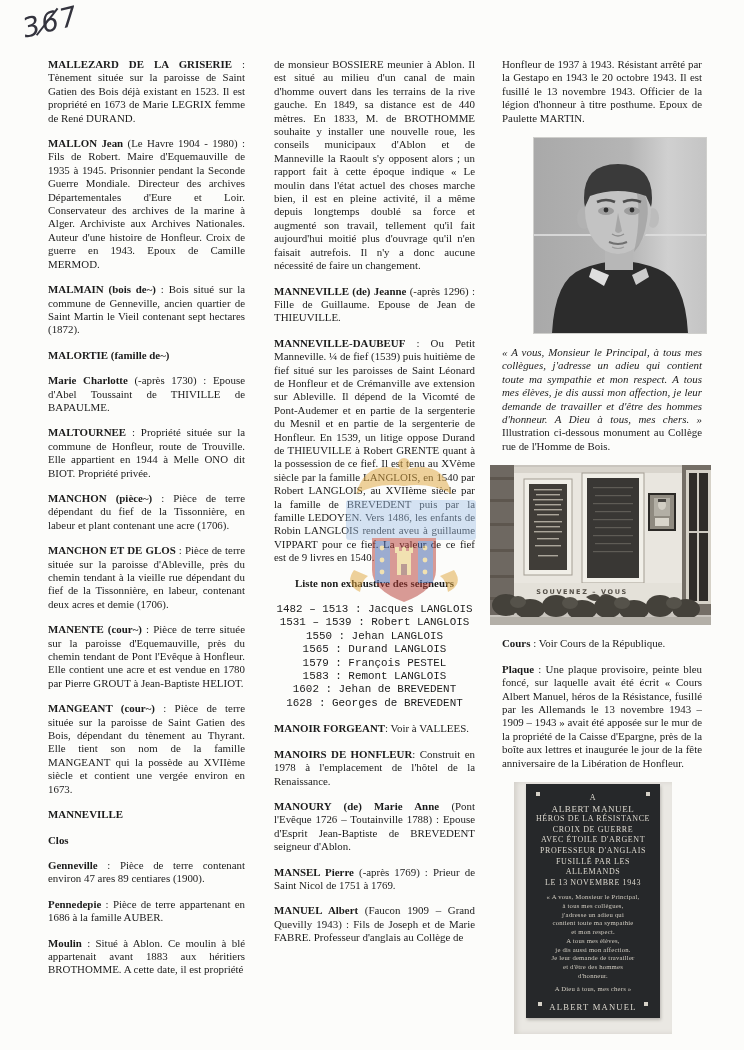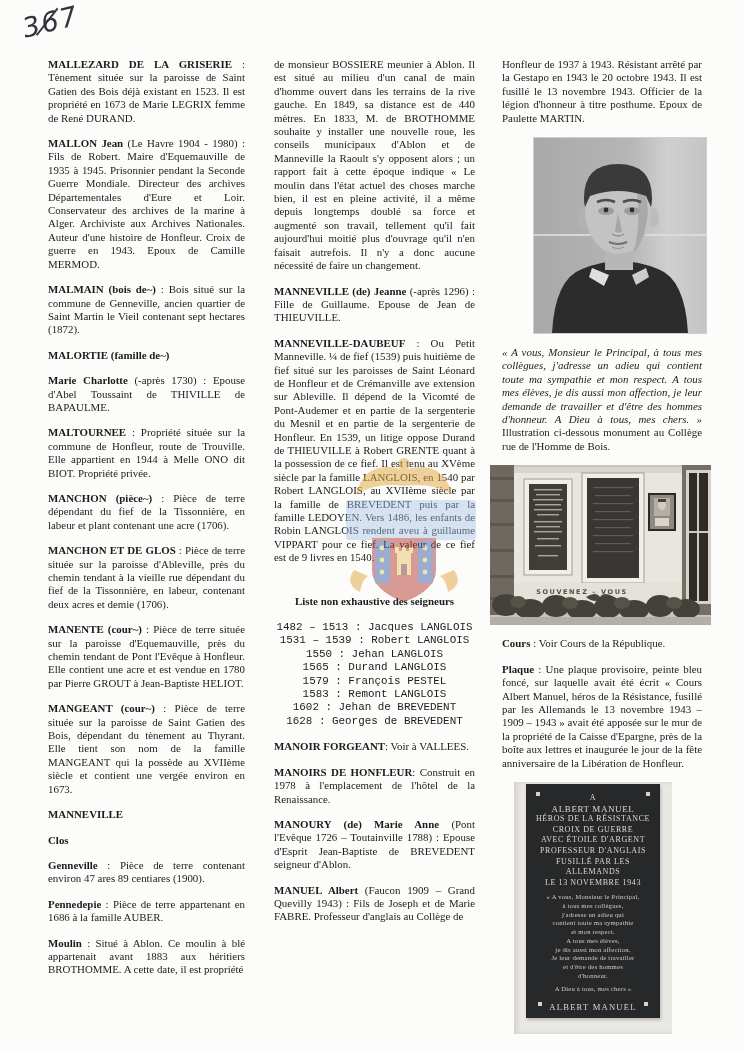--- a/index.html
+++ b/index.html
@@ -9,21 +9,21 @@
            font-style:italic;font-size:27px;color:#34343e;transform:rotate(-14deg);letter-spacing:2px;}
   .pagenum .slash{position:absolute;left:8px;top:14px;width:34px;height:1.6px;background:#34343e;
            transform:rotate(-38deg);}
   .col{position:absolute;top:46px;font-size:10.9px;line-height:13.4px;text-align:justify;}
   #col-left{left:36px;width:221px;}
   #col-mid{left:262px;width:225px;}
   #col-right{left:490px;width:224px;}
   .entry{margin:0 0 12px 0;}
   .para{margin:12px;}
   .para b{font-weight:bold;}
-  .heading{text-align:center;font-weight:bold;margin:30px 0 13px 0;}
+  .heading{text-align:center;font-weight:bold;margin:12px 0 13px 0;}
   .list .line{margin:0;text-align:center;font-family:Liberation Mono, monospace;}
   figure{margin:0;position:relative;}
   .portrait-fig{width:172px;height:195px;margin:8px 0 6px 43px;border:1px solid #cfcfcc;}
   .monument-fig{width:221px;height:160px;margin:4px 0 6px 0;}
   .plaque-fig{width:158px;height:252px;margin:6px 0 0 24px;background:#eae8e3;
               box-shadow:inset 3px 0 5px #d4d1cb;}
   .plaque-board{position:absolute;left:12px;top:2px;width:134px;height:234px;background:#26282a;
               box-shadow:1px 2px 3px #b9b6b0;}
   .plaque-text{position:absolute;left:2px;right:2px;top:9px;text-align:center;color:#ddd9cf;}
   .plaque-text .hdr{font-size:8px;line-height:10.6px;letter-spacing:0.6px;}
@@ -108,20 +108,23 @@
         <p class="line">1628 : Georges de BREVEDENT</p>
       </div>
       <div class="entry">
         <p class="para"><b>MANOIR FORGEANT</b>: Voir à VALLEES.</p>
       </div>
       <div class="entry">
         <p class="para"><b>MANOIRS DE HONFLEUR</b>: Construit en 1978 à l'emplacement de l'hôtel de la Renaissance.</p>
       </div>
       <div class="entry">
         <p class="para"><b>MANOURY (de) Marie Anne</b> (Pont l'Evêque 1726 – Toutainville 1788) : Epouse d'Esprit Jean-Baptiste de BREVEDENT seigneur d'Ablon.</p>
+      </div>
+      <div class="entry">
+        <p class="para"><b>MANSEL Pierre</b> (-après 1769) : Prieur de Saint Nicol de 1751 à 1769.</p>
       </div>
       <div class="entry">
         <p class="para"><b>MANUEL Albert</b> (Faucon 1909 – Grand Quevilly 1943) : Fils de Joseph et de Marie FABRE. Professeur d'anglais au Collège de</p>
       </div>
     </div>
 
   <div class="col" id="col-right">
     <div>
         <div class="entry">
           <p class="para">Honfleur de 1937 à 1943. Résistant arrêté par la Gestapo en 1943 le 20 octobre 1943. Il est fusillé le 13 novembre 1943. Officier de la légion d'honneur à titre posthume. Epoux de Paulette MARTIN.</p>

